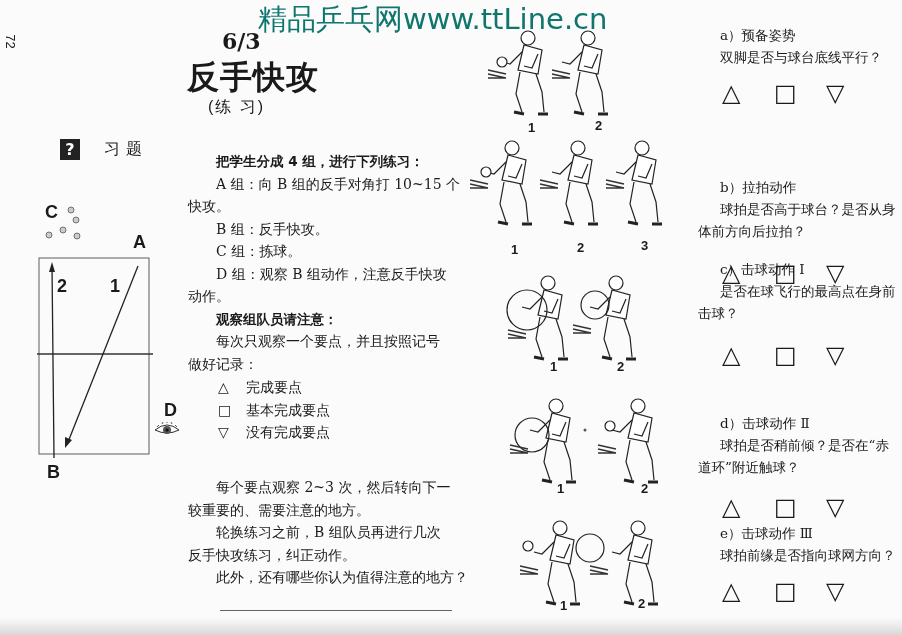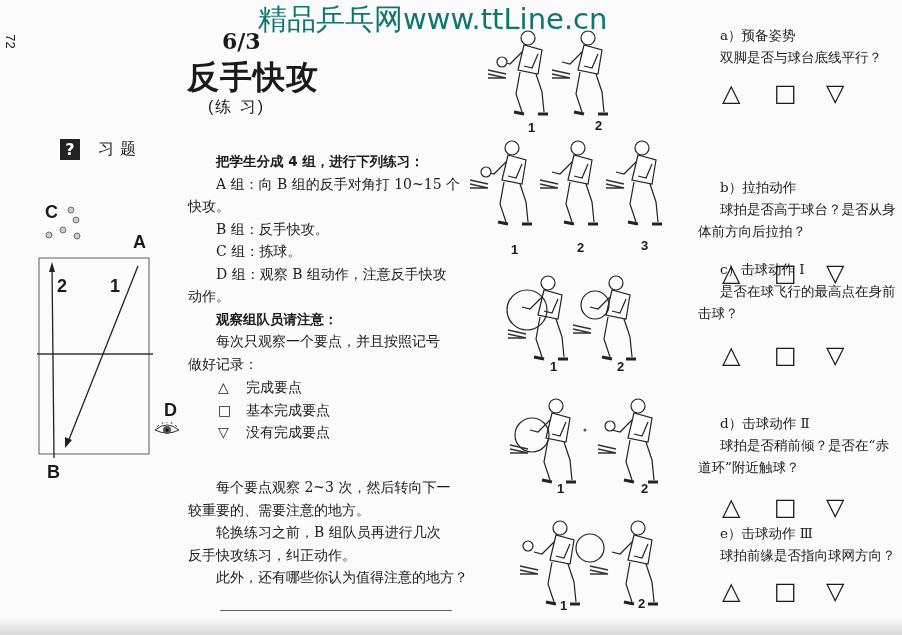--- a/index.html
+++ b/index.html
@@ -26,21 +26,21 @@
   }
   .lesson-number { position: absolute; left: 222px; top: 28px; font-size: 22px; font-weight: bold; }
   .lesson-title { position: absolute; left: 187px; top: 56px; font-size: 32px; font-weight: bold; letter-spacing: 1px; font-family: "DejaVu Serif", serif; }
   .lesson-subtitle { position: absolute; left: 208px; top: 97px; font-size: 16px; font-family: Liberation Sans, sans-serif; letter-spacing: 2px; }
 
   .exercise-header { position: absolute; left: 60px; top: 139px; display: flex; align-items: center; }
   .qmark {
     width: 20px; height: 21px; background: #222; color: #fff; font-weight: bold;
     font-family: "DejaVu Sans", sans-serif; font-size: 16px; text-align: center; line-height: 21px;
   }
-  .exercise-label { margin-left: 18px; font-family: "DejaVu Sans", sans-serif; font-size: 16px; letter-spacing: 6px; }
+  .exercise-label { margin-left: 24px; font-family: "DejaVu Sans", sans-serif; font-size: 16px; letter-spacing: 6px; }
 
   .diagram { position: absolute; left: 30px; top: 200px; width: 160px; height: 290px; }
   .diagram svg { position: absolute; left: 0; top: 0; }
   .diag-label { position: absolute; font-family: "Liberation Sans", sans-serif; font-weight: bold; font-size: 18px; }
 
   .body-text { position: absolute; font-size: 14px; line-height: 22.5px; margin-top: 16px; }
   .p { white-space: nowrap; }
   .indent { padding-left: 28px; }
   .bold { font-weight: bold; font-family: "DejaVu Sans", sans-serif; font-size: 13.5px; }
 

